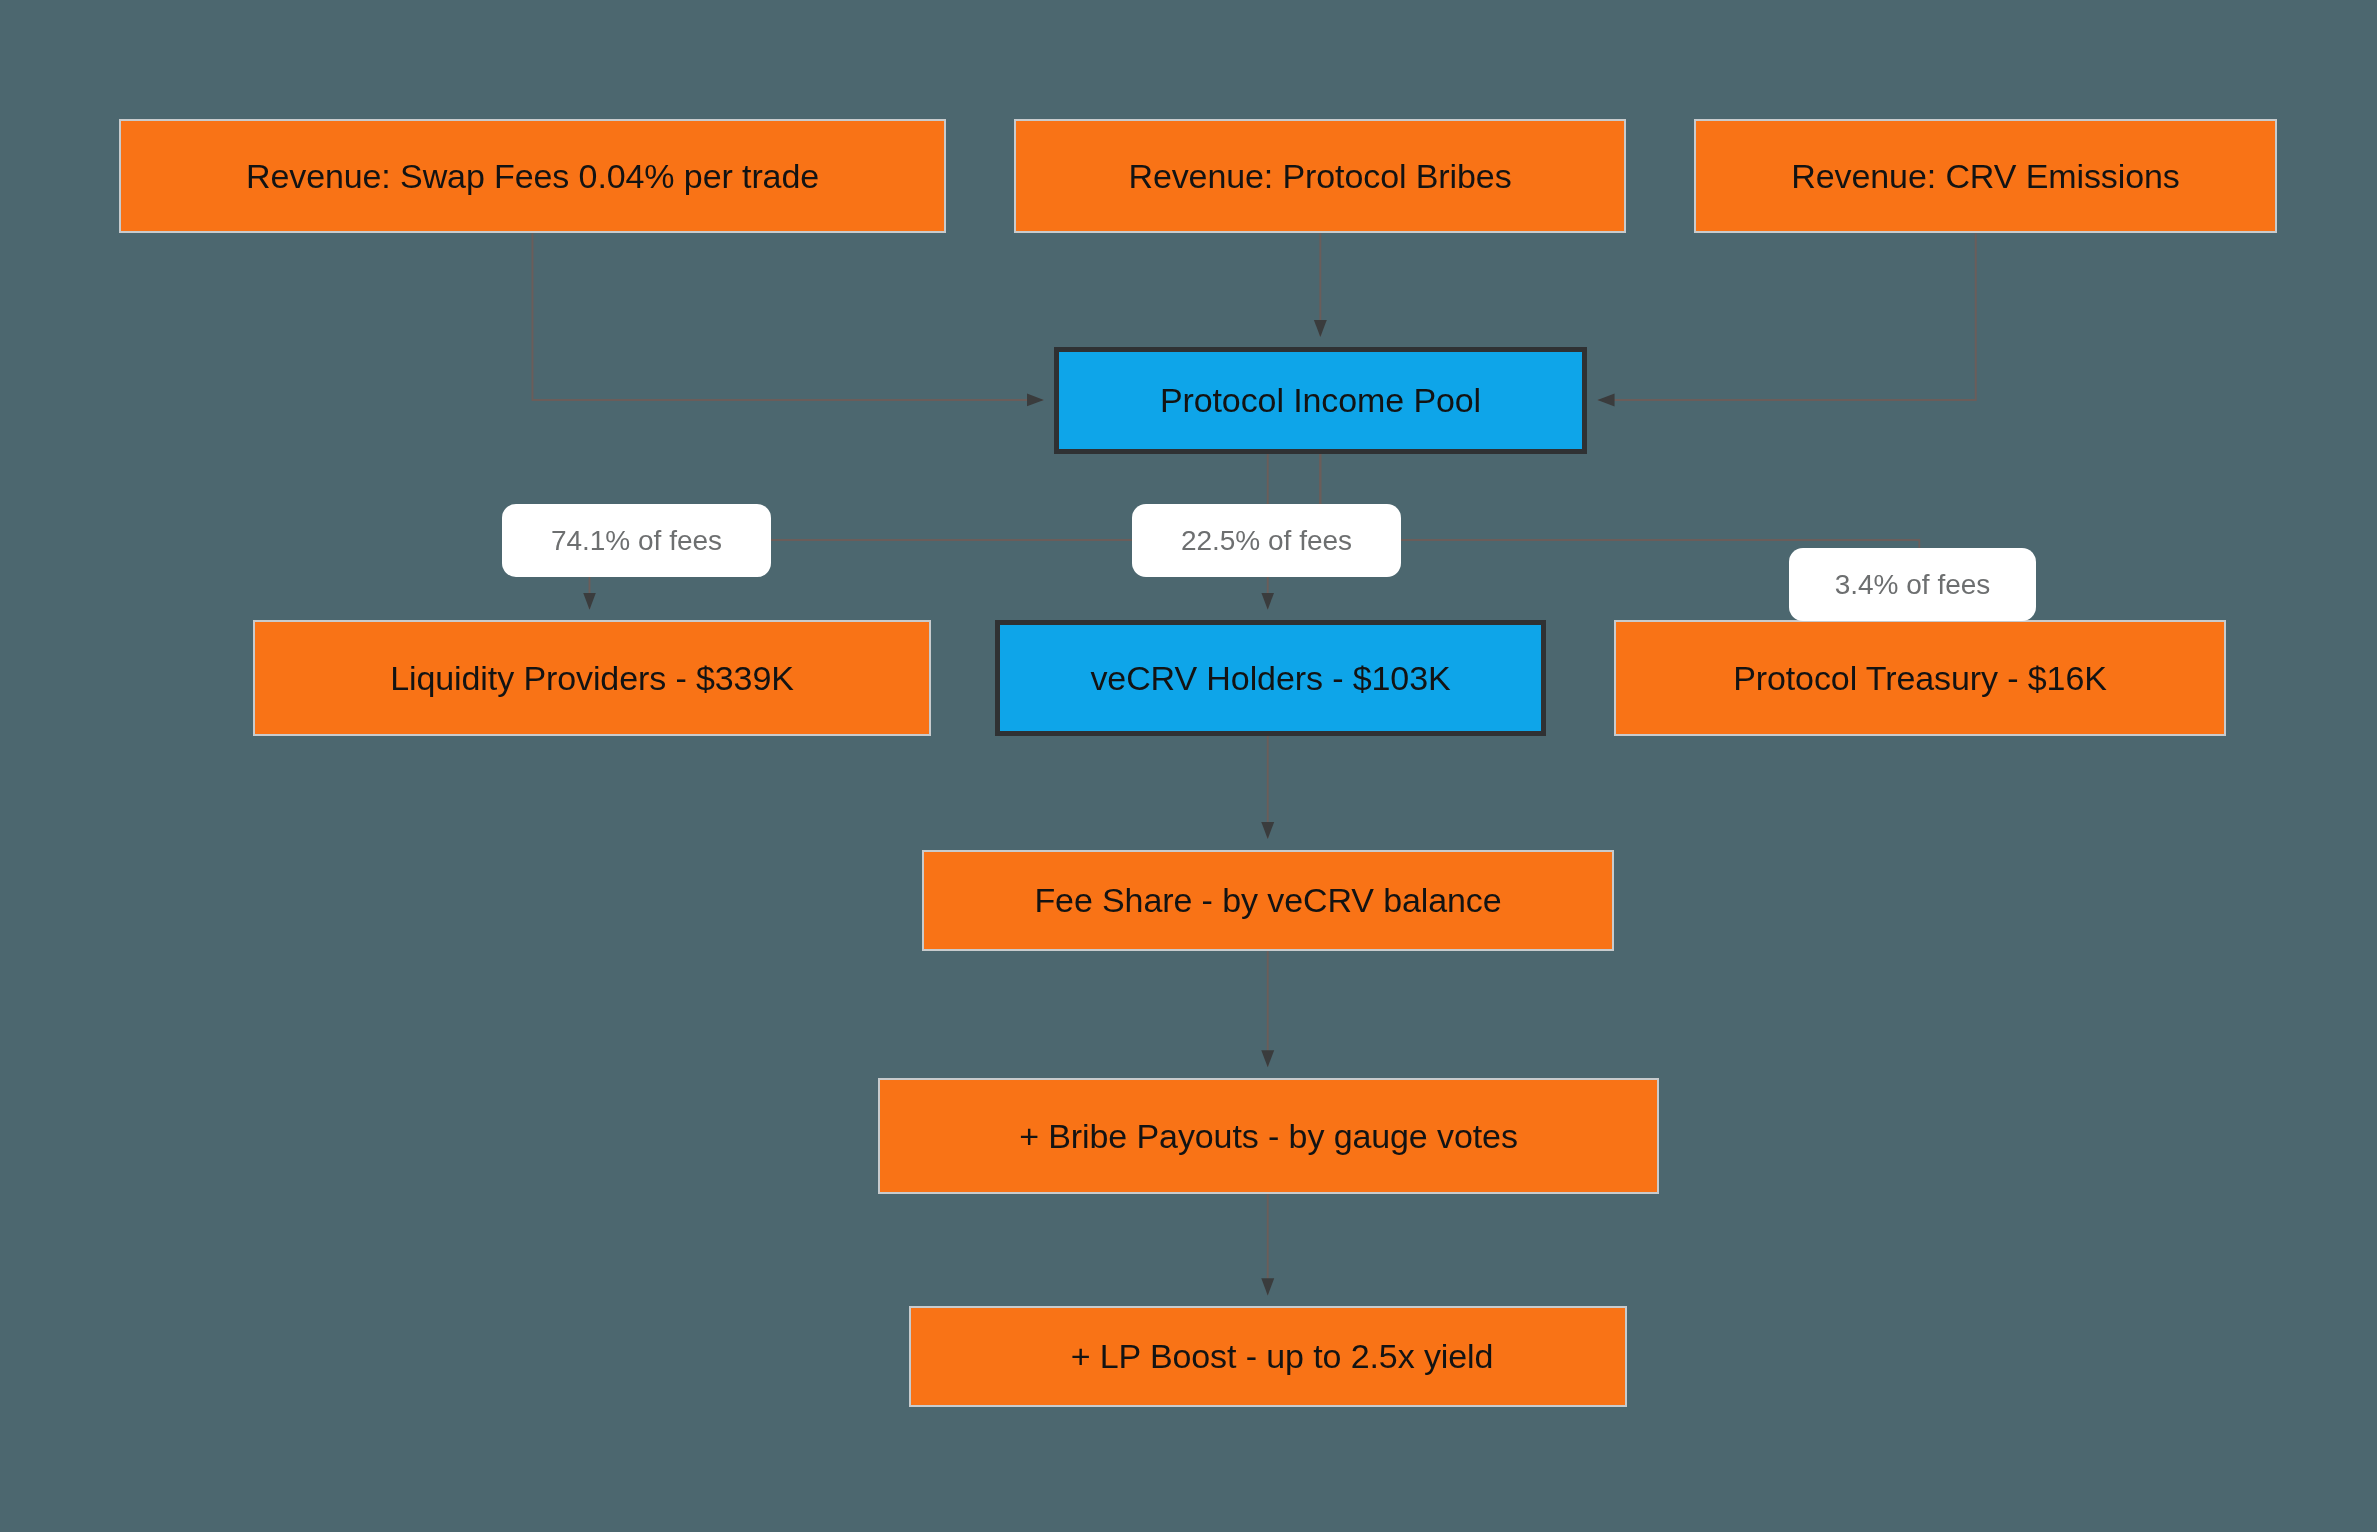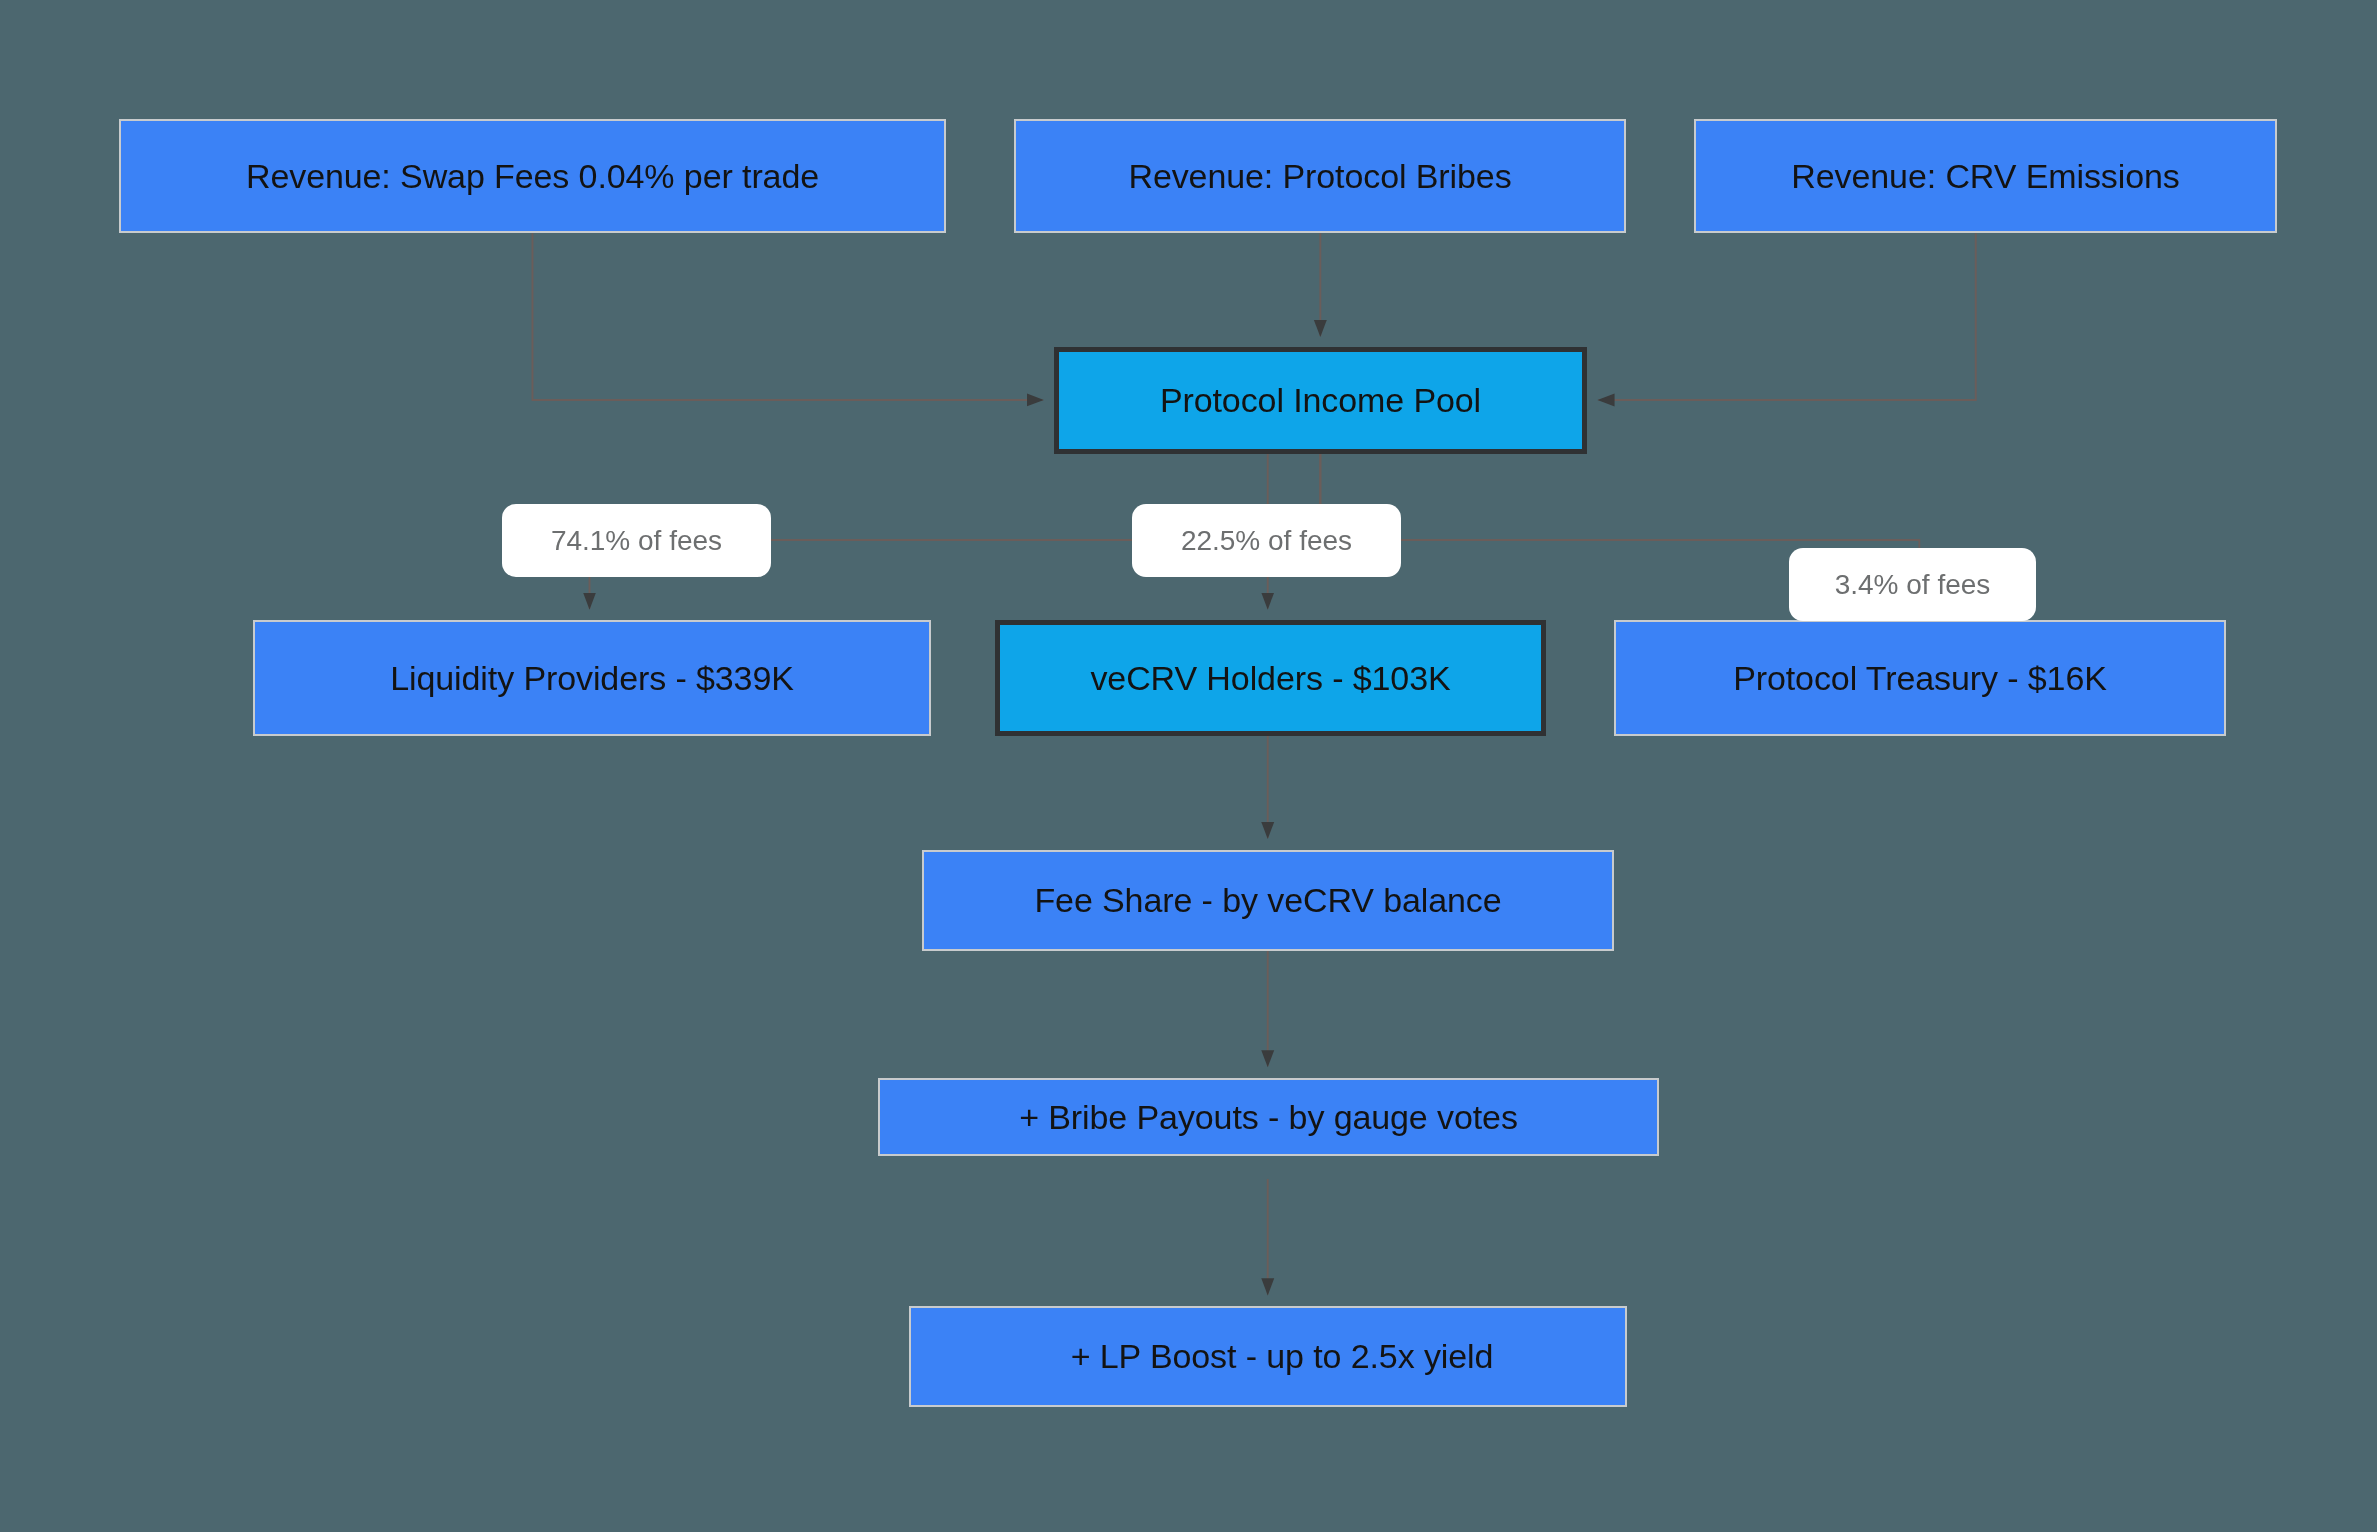--- a/index.html
+++ b/index.html
@@ -20,21 +20,21 @@
     left: 0; top: 0;
     width: 2377px;
     height: 1532px;
   }
   .node {
     position: absolute;
     box-sizing: border-box;
     display: flex;
     align-items: center;
     justify-content: center;
-    background: #3b82f6;
+    background: #f97316;
     border: 2.5px solid #c8cbcd;
     color: #131313;
     font-size: 34px;
     font-weight: 400;
     letter-spacing: -0.1px;
     text-align: center;
     white-space: nowrap;
     z-index: 3;
   }
   .node.emphasis {
@@ -115,21 +115,21 @@
   </div>
 
   <div class="node" style="left:1614px; top:620px; width:612px; height:116px;">
     <span>Protocol Treasury - $16K</span>
   </div>
 
   <div class="node" style="left:922px; top:850px; width:692px; height:101px;">
     <span>Fee Share - by veCRV balance</span>
   </div>
 
-  <div class="node" style="left:878px; top:1078px; width:781px; height:78px;">
+  <div class="node" style="left:878px; top:1078px; width:781px; height:116px;">
     <span>+ Bribe Payouts - by gauge votes</span>
   </div>
 
   <div class="node" style="left:909px; top:1306px; width:718px; height:101px;padding-left:28px;">
     <span>+ LP Boost - up to 2.5x yield</span>
   </div>
 
   <div class="edge-label" style="left:455px; top:504px; width:269px; height:73px;margin-left:47px;">
     <span>74.1% of fees</span>
   </div>

